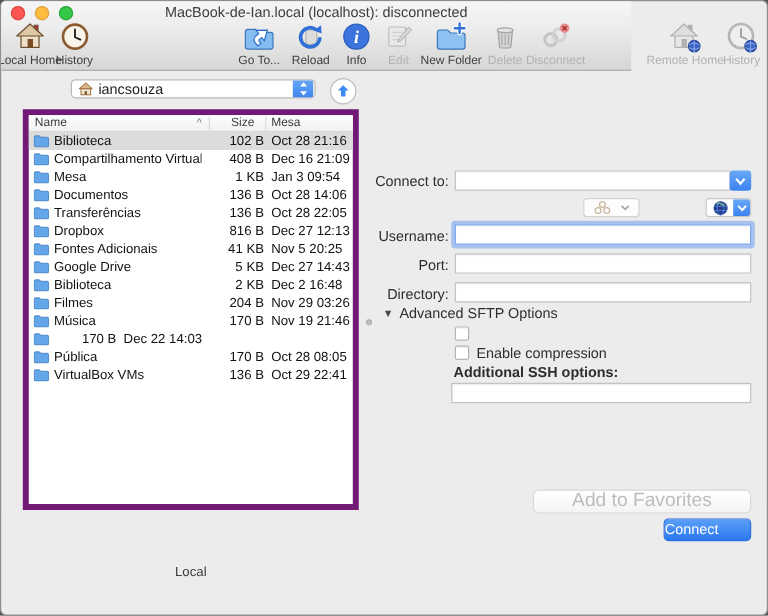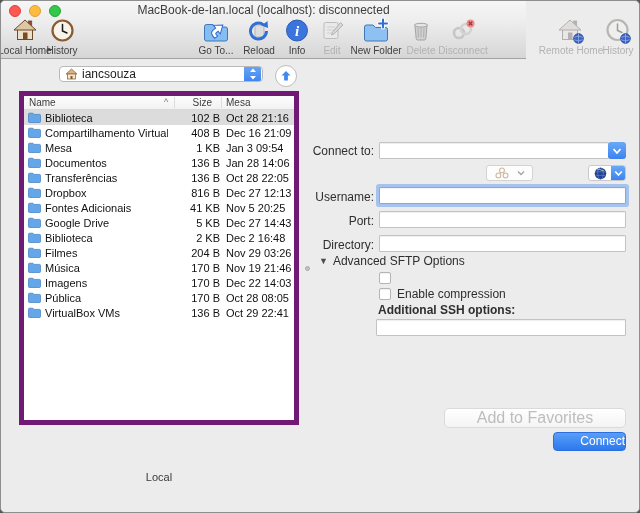--- a/index.html
+++ b/index.html
@@ -119,21 +119,21 @@
   }
   .cb-label { position:absolute; font-size:12px; color:#2e2e2e; white-space:nowrap; }
   .btn-addfav {
     position:absolute; left:443px; top:407px; width:182px; height:20px;
     background:linear-gradient(#ffffff,#f4f4f4); border:1px solid #dadada; border-radius:5px;
     font-size:16px; color:#bdbdbd; text-align:center; line-height:18px;
   }
   .btn-connect {
     position:absolute; left:552px; top:431px; width:73px; height:19px;
     background:linear-gradient(180deg,#5a9ef7,#2c79f0); border:1px solid #2a6fdd; border-radius:4px;
-    font-size:12px; color:#fff; text-align:right; line-height:17px;
+    font-size:12px; color:#fff; text-align:left; line-height:17px;
   }
 </style>
 </head>
 <body>
 
 <div class="window">
 
   <div class="header">
     <div class="traffic t-red"></div>
     <div class="traffic t-yellow"></div>
@@ -338,21 +338,21 @@
         </div>
 
         <div class="file-row">
           <span class="folder-icon">
             <svg width="13" height="11" viewBox="0 0 13 11">
               <path d="M0.5 2.2 q0-1 1-1 h3.4 l1.2 1.2 h5.4 q1 0 1 1 v6.1 q0 1-1 1 h-10 q-1 0-1-1 z" fill="#63a7e8" stroke="#3e7cc0" stroke-width="0.7"></path>
             </svg>
           </span>
           <span class="cell-name">Documentos</span>
           <span class="cell-size">136 B</span>
-          <span class="cell-date">Jan 28 14:06</span>
+          <span class="cell-date">Oct 28 14:06</span>
         </div>
 
         <div class="file-row">
           <span class="folder-icon">
             <svg width="13" height="11" viewBox="0 0 13 11">
               <path d="M0.5 2.2 q0-1 1-1 h3.4 l1.2 1.2 h5.4 q1 0 1 1 v6.1 q0 1-1 1 h-10 q-1 0-1-1 z" fill="#63a7e8" stroke="#3e7cc0" stroke-width="0.7"></path>
             </svg>
           </span>
           <span class="cell-name">Transferências</span>
           <span class="cell-size">136 B</span>
@@ -424,21 +424,20 @@
           <span class="cell-size">170 B</span>
           <span class="cell-date">Nov 19 21:46</span>
         </div>
 
         <div class="file-row">
           <span class="folder-icon">
             <svg width="13" height="11" viewBox="0 0 13 11">
               <path d="M0.5 2.2 q0-1 1-1 h3.4 l1.2 1.2 h5.4 q1 0 1 1 v6.1 q0 1-1 1 h-10 q-1 0-1-1 z" fill="#63a7e8" stroke="#3e7cc0" stroke-width="0.7"></path>
             </svg>
           </span>
-          <span class="cell-name">Imagens</span>
           <span class="cell-size">170 B</span>
           <span class="cell-date">Dec 22 14:03</span>
         </div>
 
         <div class="file-row">
           <span class="folder-icon">
             <svg width="13" height="11" viewBox="0 0 13 11">
               <path d="M0.5 2.2 q0-1 1-1 h3.4 l1.2 1.2 h5.4 q1 0 1 1 v6.1 q0 1-1 1 h-10 q-1 0-1-1 z" fill="#63a7e8" stroke="#3e7cc0" stroke-width="0.7"></path>
             </svg>
           </span>

